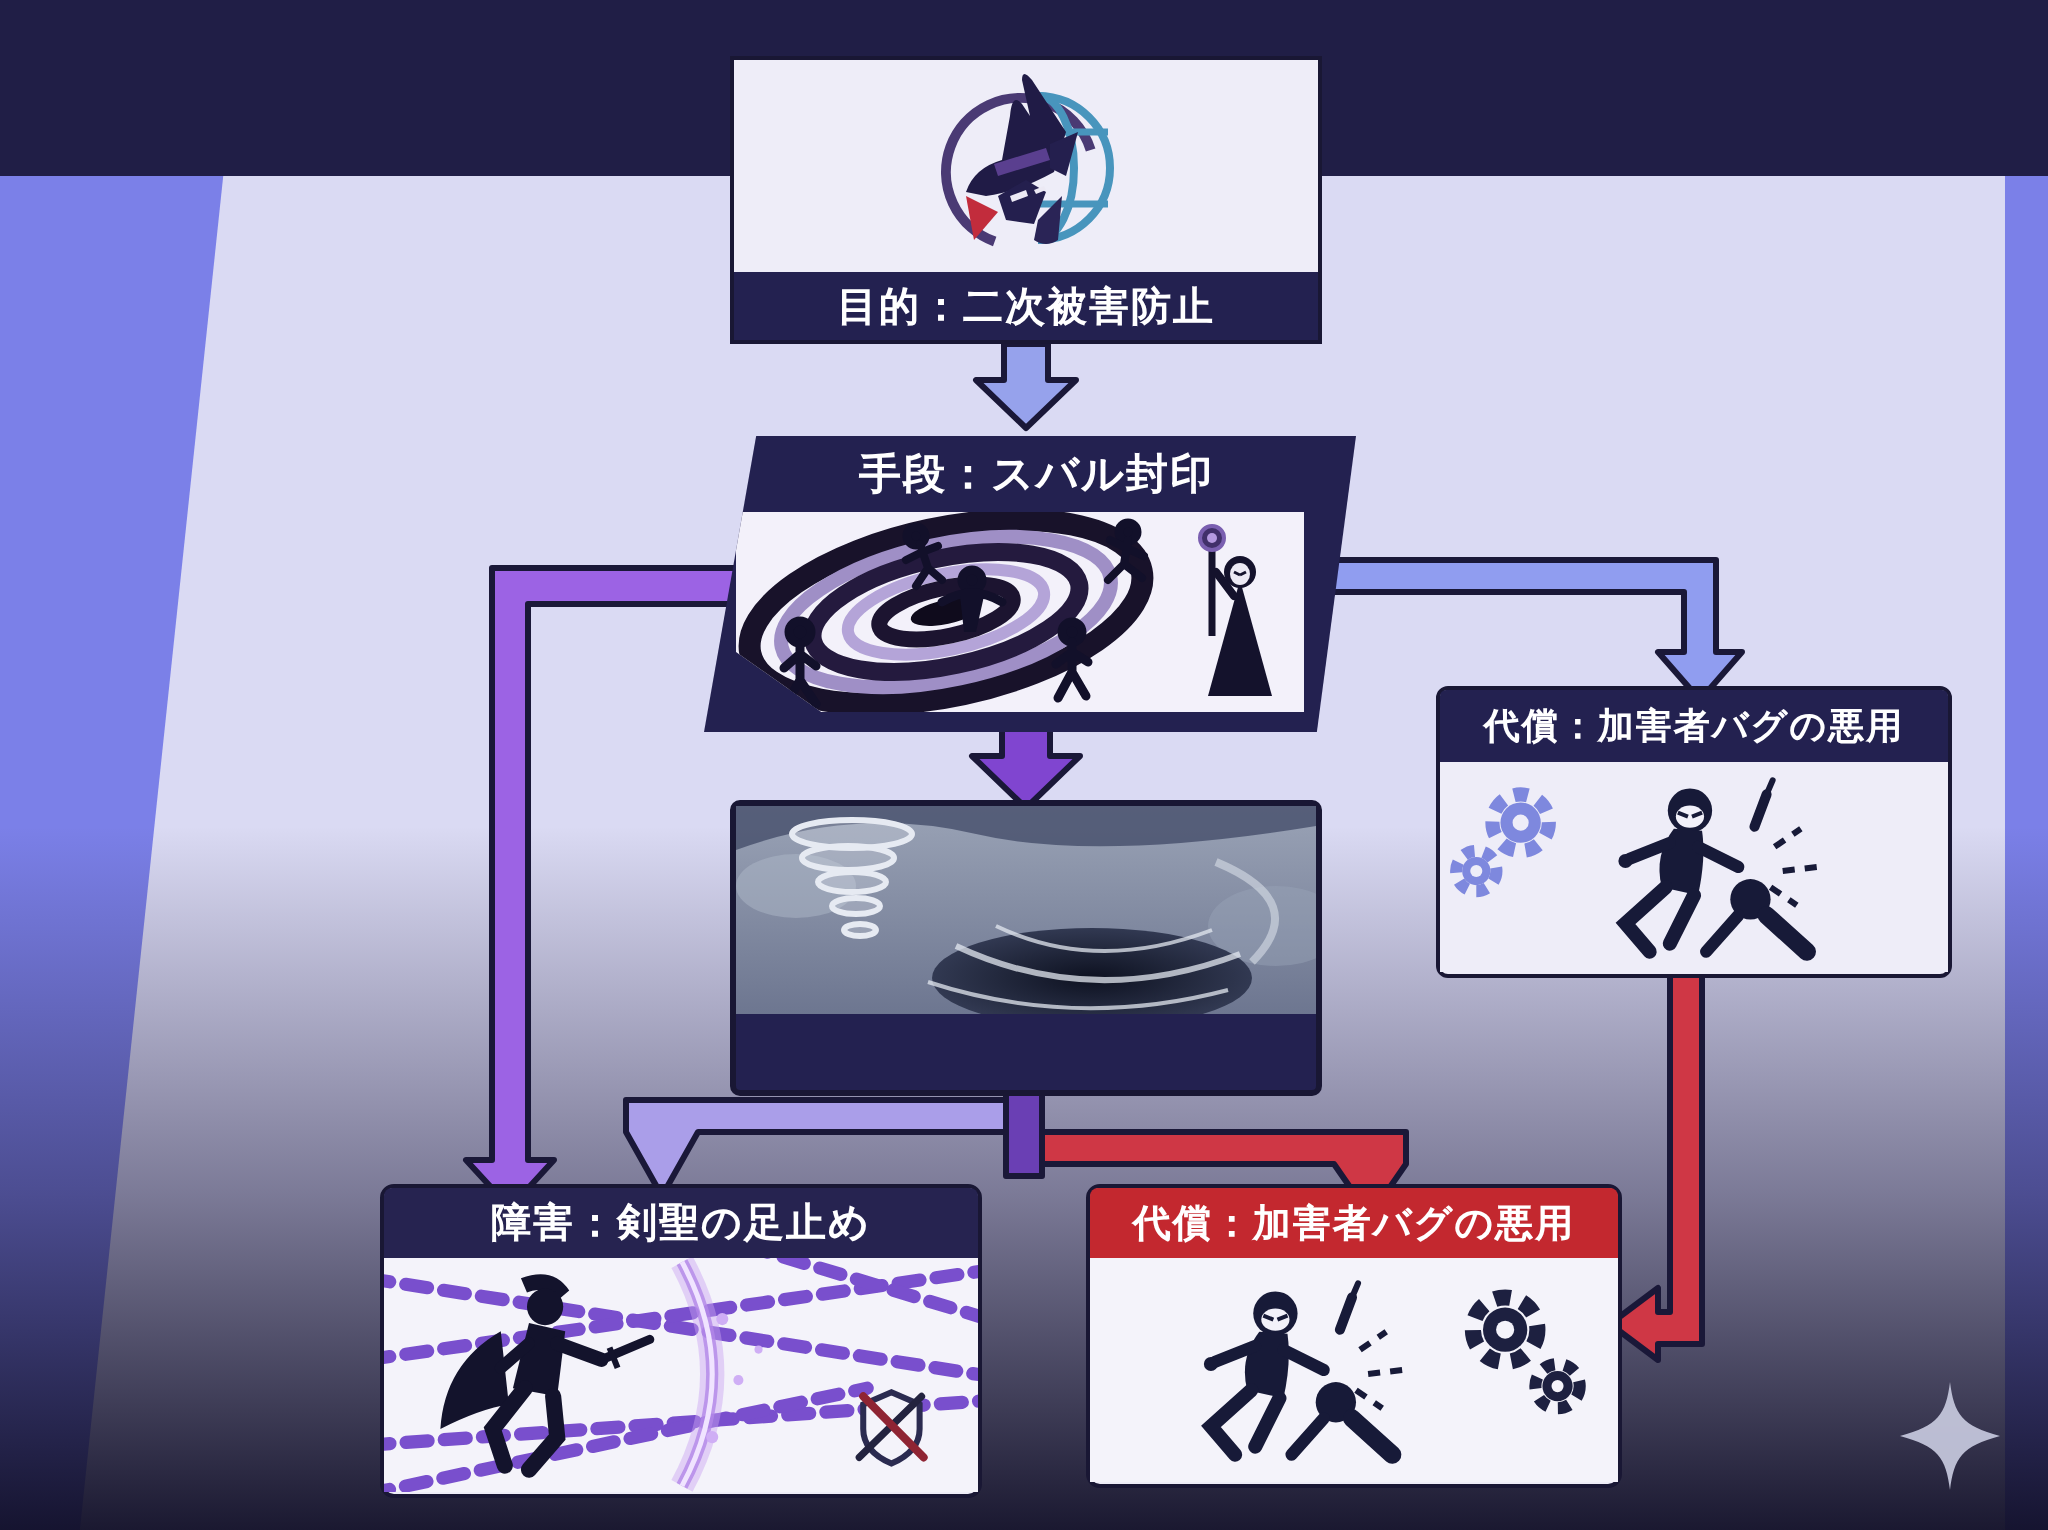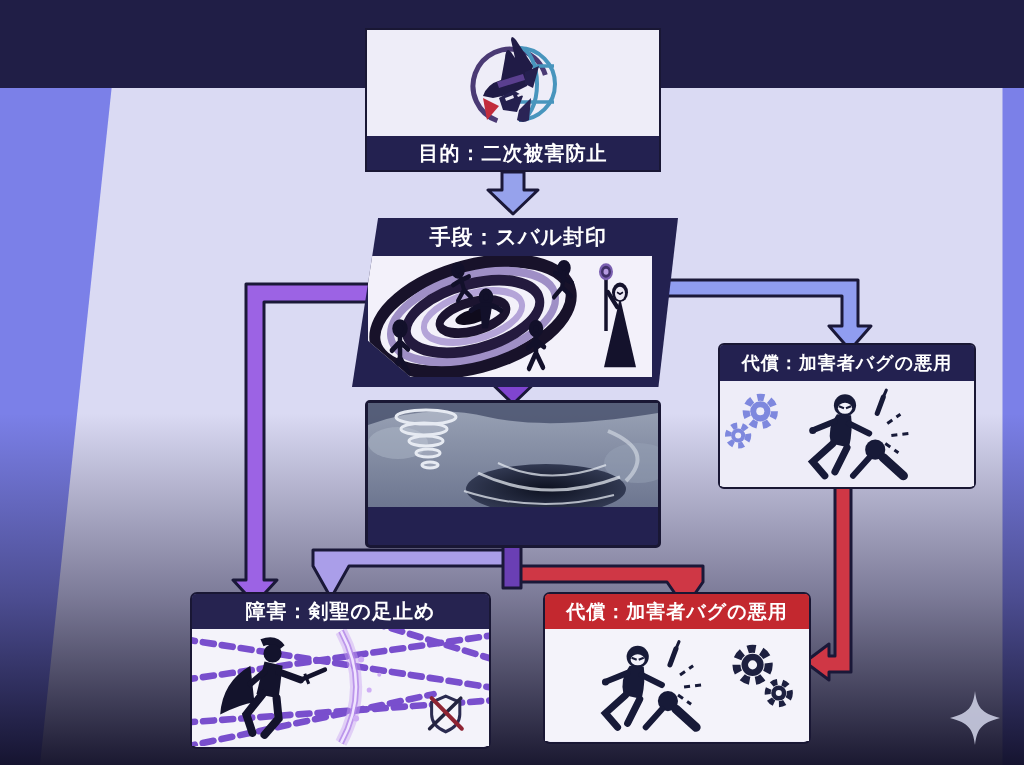--- a/index.html
+++ b/index.html
@@ -91,21 +91,21 @@
       <path d="M72,40 L86,34 L80,56 L72,52 Z" fill="#241f4e"></path>
       <path d="M46,66 L60,58 L70,64 L64,80 L50,78 Z" fill="#241f4e"></path>
       <path d="M52,66 l8,-3 l1,3 l-8,3 Z" fill="#ece9f4"></path>
       <path d="M64,63 l5,-2 l1,2 l-5,2 Z" fill="#ece9f4"></path>
       <path d="M66,78 L78,66 L76,88 Q70,92 64,88 Z" fill="#2a2456"></path>
       <path d="M30,66 L46,74 L34,88 Z" fill="#c22c3c"></path>
     </svg>
     <div class="abs hdr" style="left:0;bottom:0;width:100%;height:34px;font-size:20px">目的：二次被害防止</div>
   </div>
 
-  <div id="means-node" class="abs" style="left:352px;top:218px;width:326px;height:169px">
+  <div id="means-node" class="abs" style="left:352px;top:218px;width:326px;height:148px">
     <div class="abs hdr" style="left:8%;top:0;width:86%;height:38px;font-size:21px;background:transparent">手段：スバル封印</div>
     <div id="means-img" class="abs" style="left:16px;top:38px;right:26px;bottom:10px">
       <svg width="100%" height="100%" viewBox="0 0 284 100" preserveAspectRatio="none">
         <g transform="rotate(-12 105 50)" fill="none">
           <ellipse cx="105" cy="50" rx="100" ry="42" stroke="#18122a" stroke-width="11"></ellipse>
           <ellipse cx="105" cy="50" rx="84" ry="34" stroke="#9f8fc6" stroke-width="7"></ellipse>
           <ellipse cx="105" cy="50" rx="68" ry="27" stroke="#241a3e" stroke-width="9"></ellipse>
           <ellipse cx="105" cy="50" rx="50" ry="19" stroke="#b4a4d8" stroke-width="6"></ellipse>
           <ellipse cx="105" cy="50" rx="34" ry="12" stroke="#1c1430" stroke-width="8"></ellipse>
           <ellipse cx="105" cy="50" rx="18" ry="6" fill="#0f0b1c"></ellipse>

